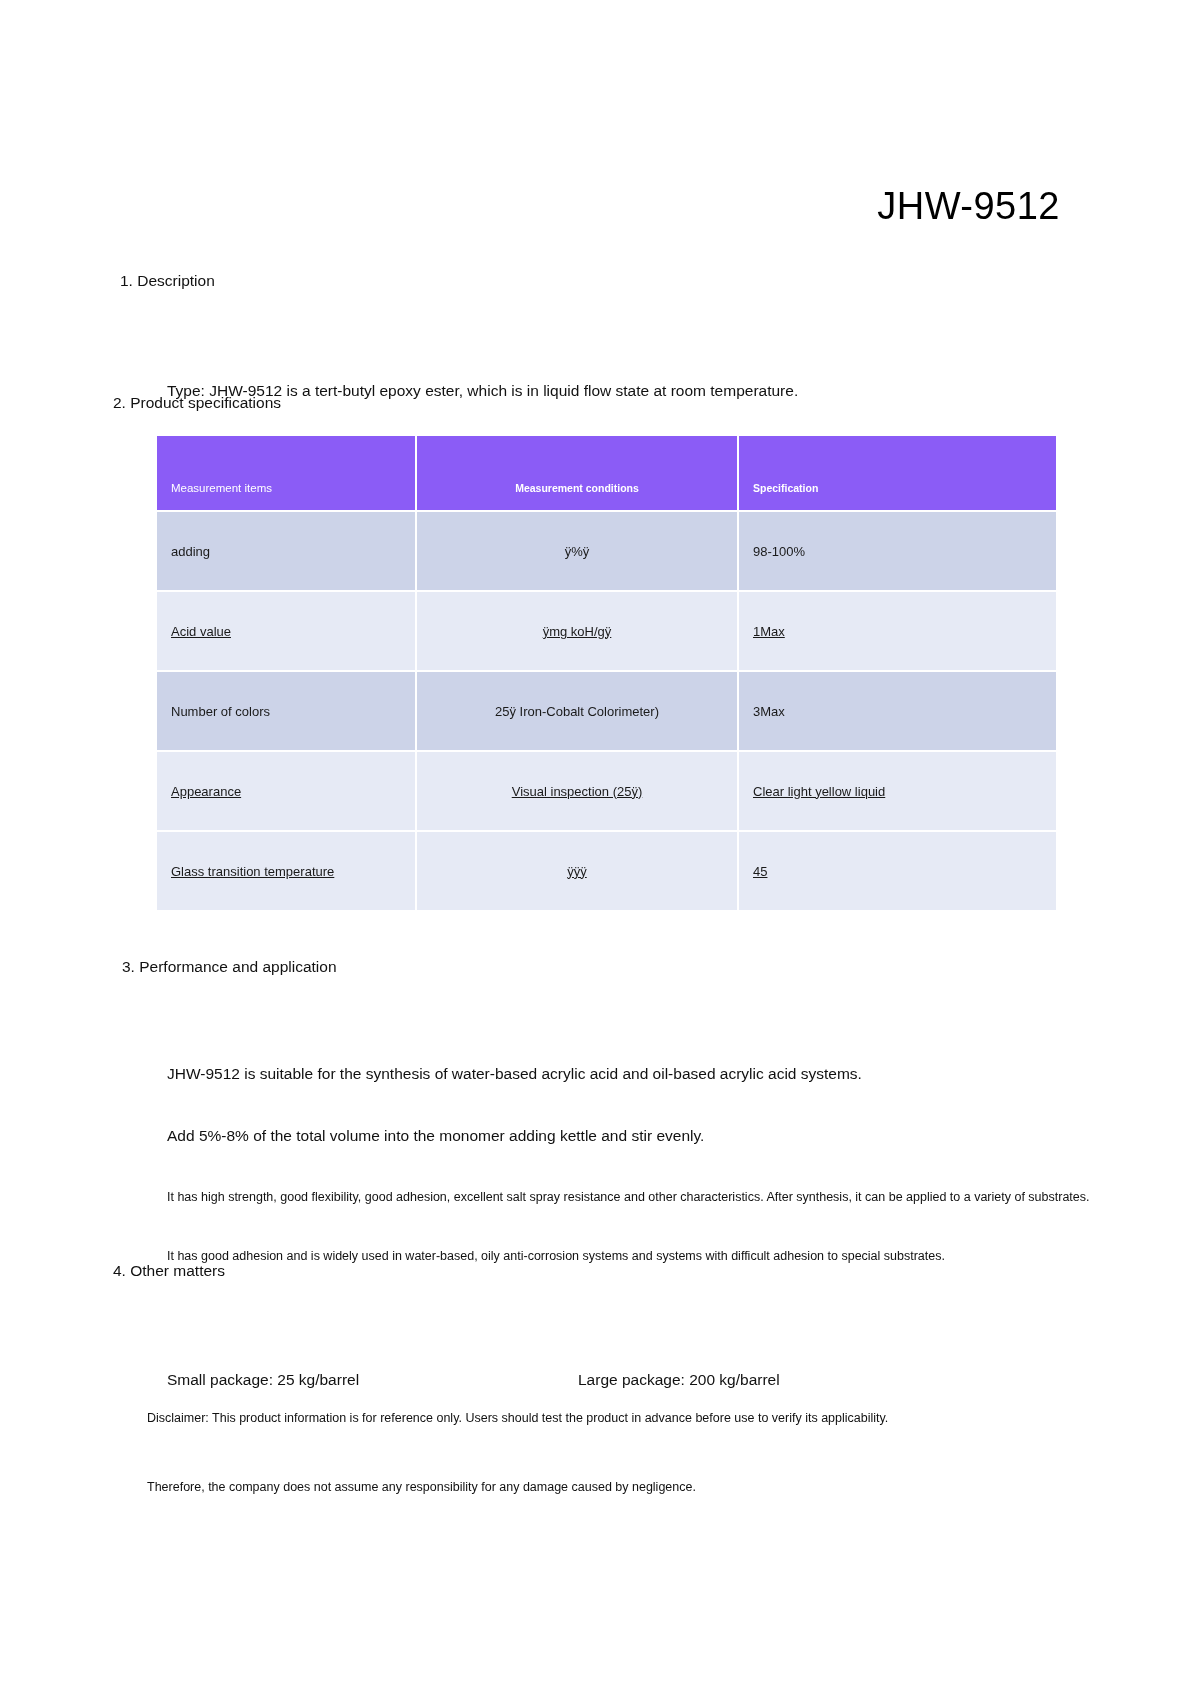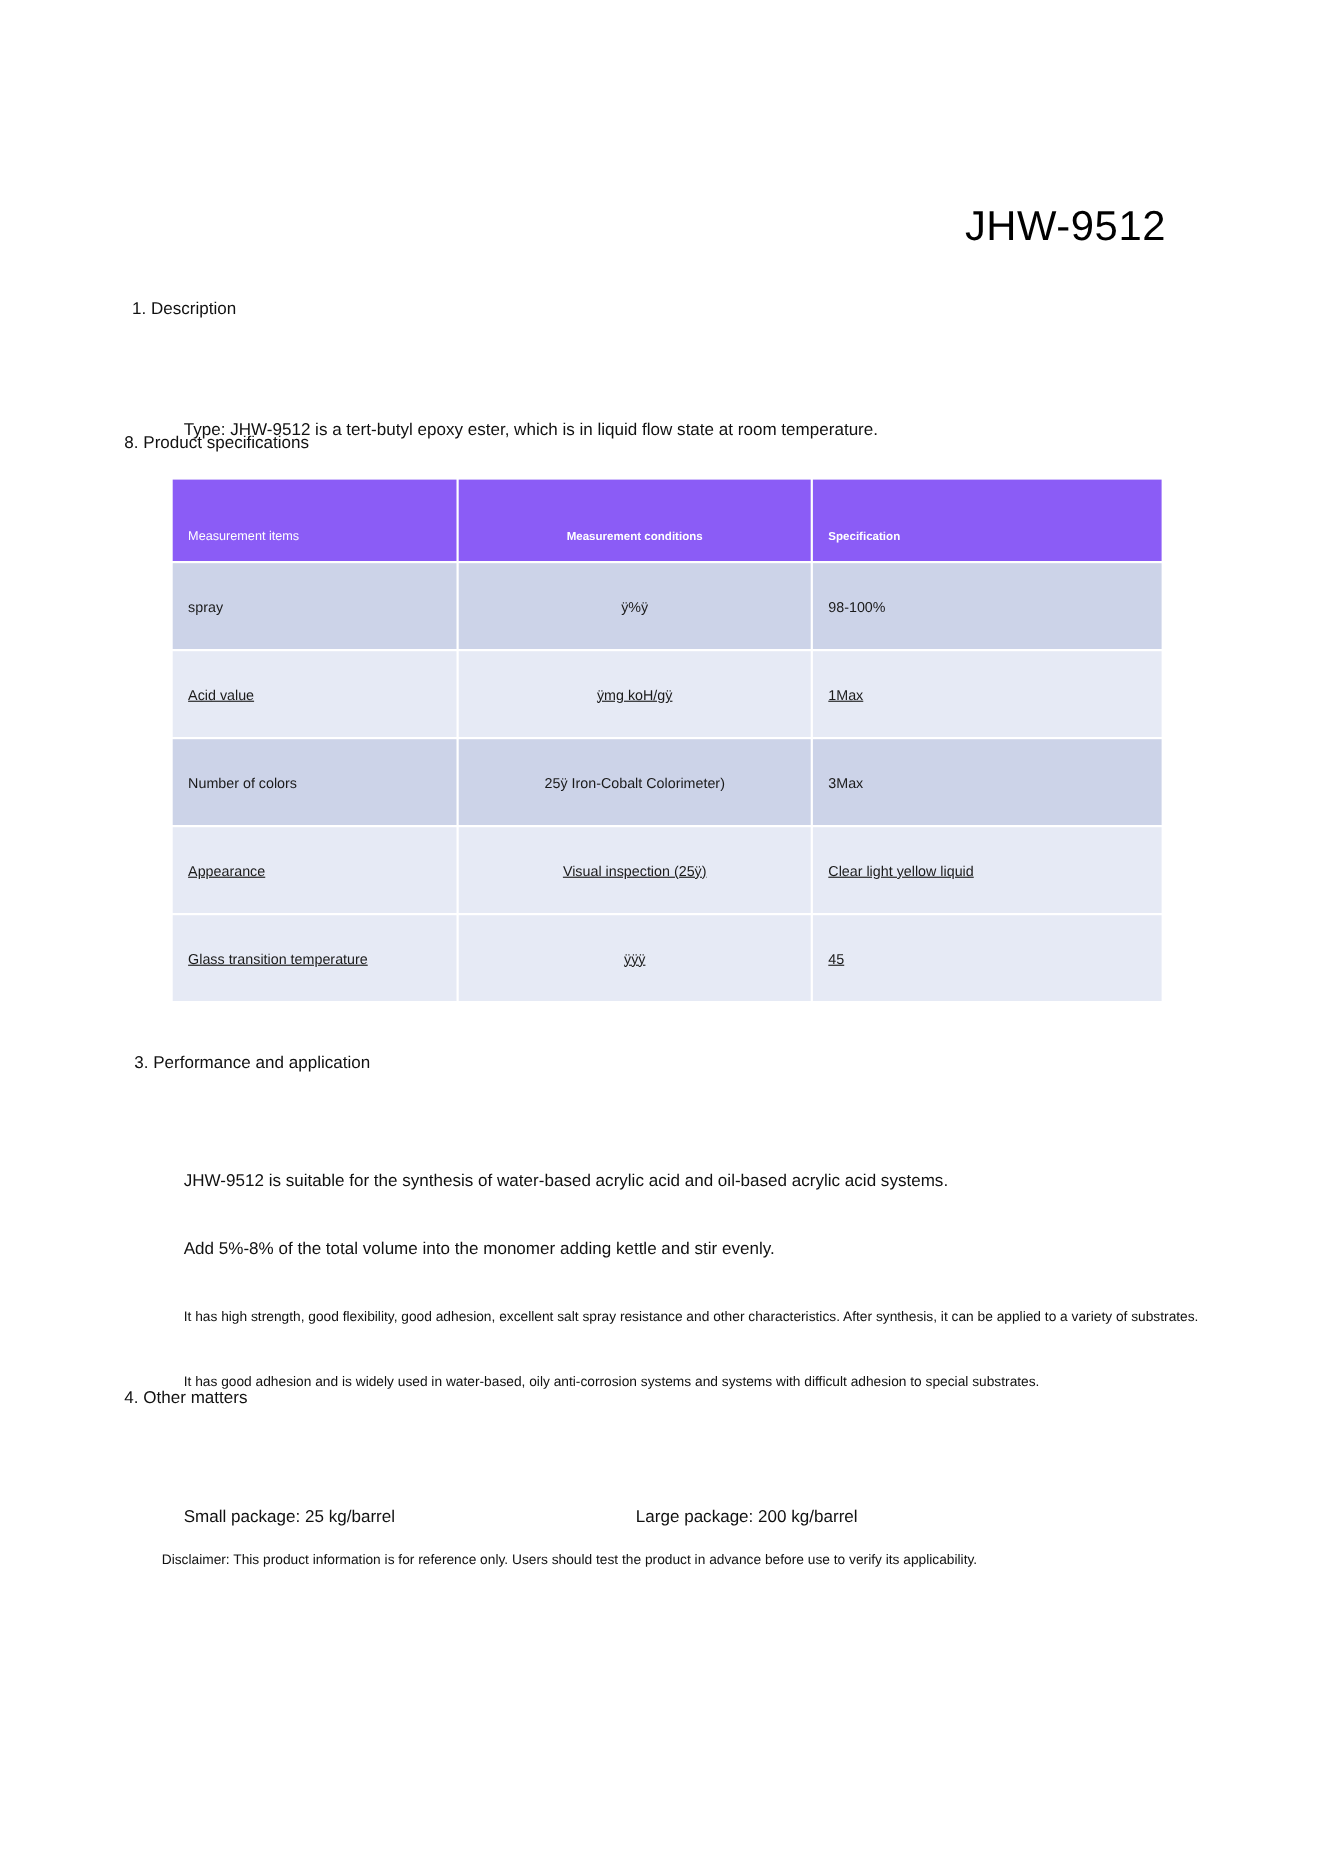--- a/index.html
+++ b/index.html
@@ -120,38 +120,38 @@
 </head>
 <body>
 
 <div class="page">
 
   <div class="doc-title">JHW-9512</div>
 
   <div class="section-heading" id="sec1">1. Description</div>
   <div class="para" id="p-type">Type: JHW-9512 is a tert-butyl epoxy ester, which is in liquid flow state at room temperature.</div>
 
-  <div class="section-heading" id="sec2">8. Product specifications</div>
+  <div class="section-heading" id="sec2">2. Product specifications</div>
 
   <table class="spec-table">
     <colgroup>
       <col class="c1">
         <col class="c2">
         <col class="c3">
     </colgroup>
     <thead>
       <tr>
         <th class="left">Measurement items</th>
         <th class="center">Measurement conditions</th>
         <th class="sleft">Specification</th>
       </tr>
     </thead>
     <tbody>
       <tr class="shade-a">
-        <td class="col-item mid">spray</td>
+        <td class="col-item mid">adding</td>
         <td class="col-cond">ÿ%ÿ</td>
         <td class="col-spec">98-100%</td>
       </tr>
       <tr class="shade-b">
         <td class="col-item tiny">Acid value</td>
         <td class="col-cond">ÿmg koH/gÿ</td>
         <td class="col-spec">1Max</td>
       </tr>
       <tr class="shade-a">
         <td class="col-item tiny">Number of colors</td>
@@ -174,14 +174,15 @@
   <div class="section-heading" id="sec3">3. Performance and application</div>
   <div class="para" id="p-perf1">JHW-9512 is suitable for the synthesis of water-based acrylic acid and oil-based acrylic acid systems.</div>
   <div class="para" id="p-perf2">Add 5%-8% of the total volume into the monomer adding kettle and stir evenly.</div>
   <div class="para small" id="p-perf3">It has high strength, good flexibility, good adhesion, excellent salt spray resistance and other characteristics. After synthesis, it can be applied to a variety of substrates.</div>
   <div class="para small" id="p-perf4">It has good adhesion and is widely used in water-based, oily anti-corrosion systems and systems with difficult adhesion to special substrates.</div>
 
   <div class="section-heading" id="sec4">4. Other matters</div>
   <div class="para" id="p-small-pkg">Small package: 25 kg/barrel</div>
   <div class="para" id="p-large-pkg">Large package: 200 kg/barrel</div>
   <div class="para small" id="p-disc1">Disclaimer: This product information is for reference only. Users should test the product in advance before use to verify its applicability.</div>
+  <div class="para small" id="p-disc2">Therefore, the company does not assume any responsibility for any damage caused by negligence.</div>
 
 </div>
 
 </body></html>

